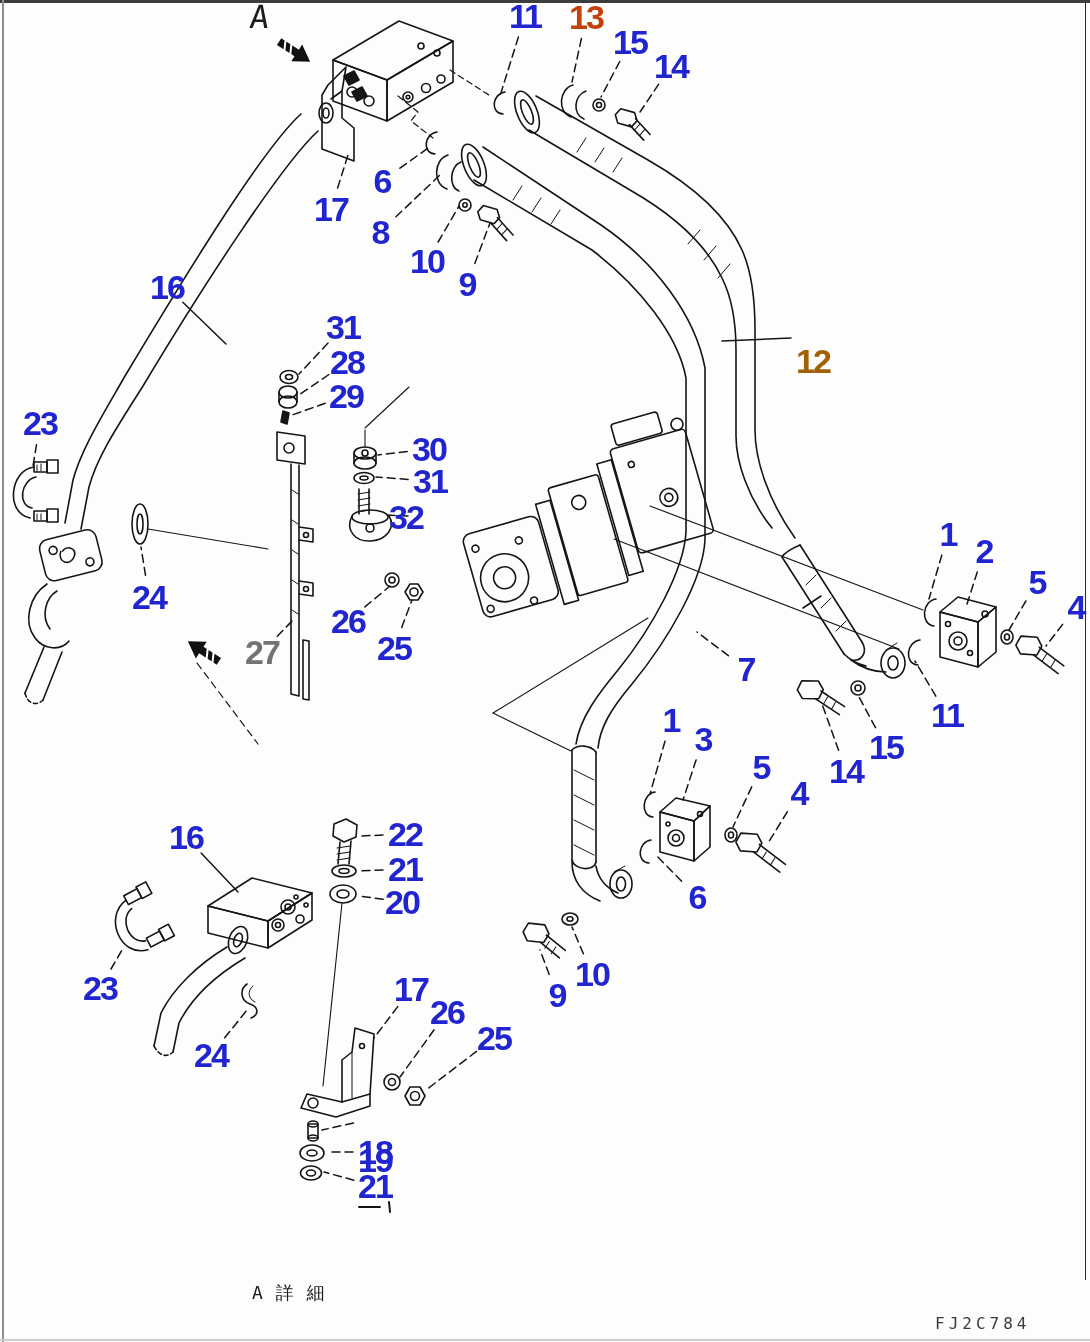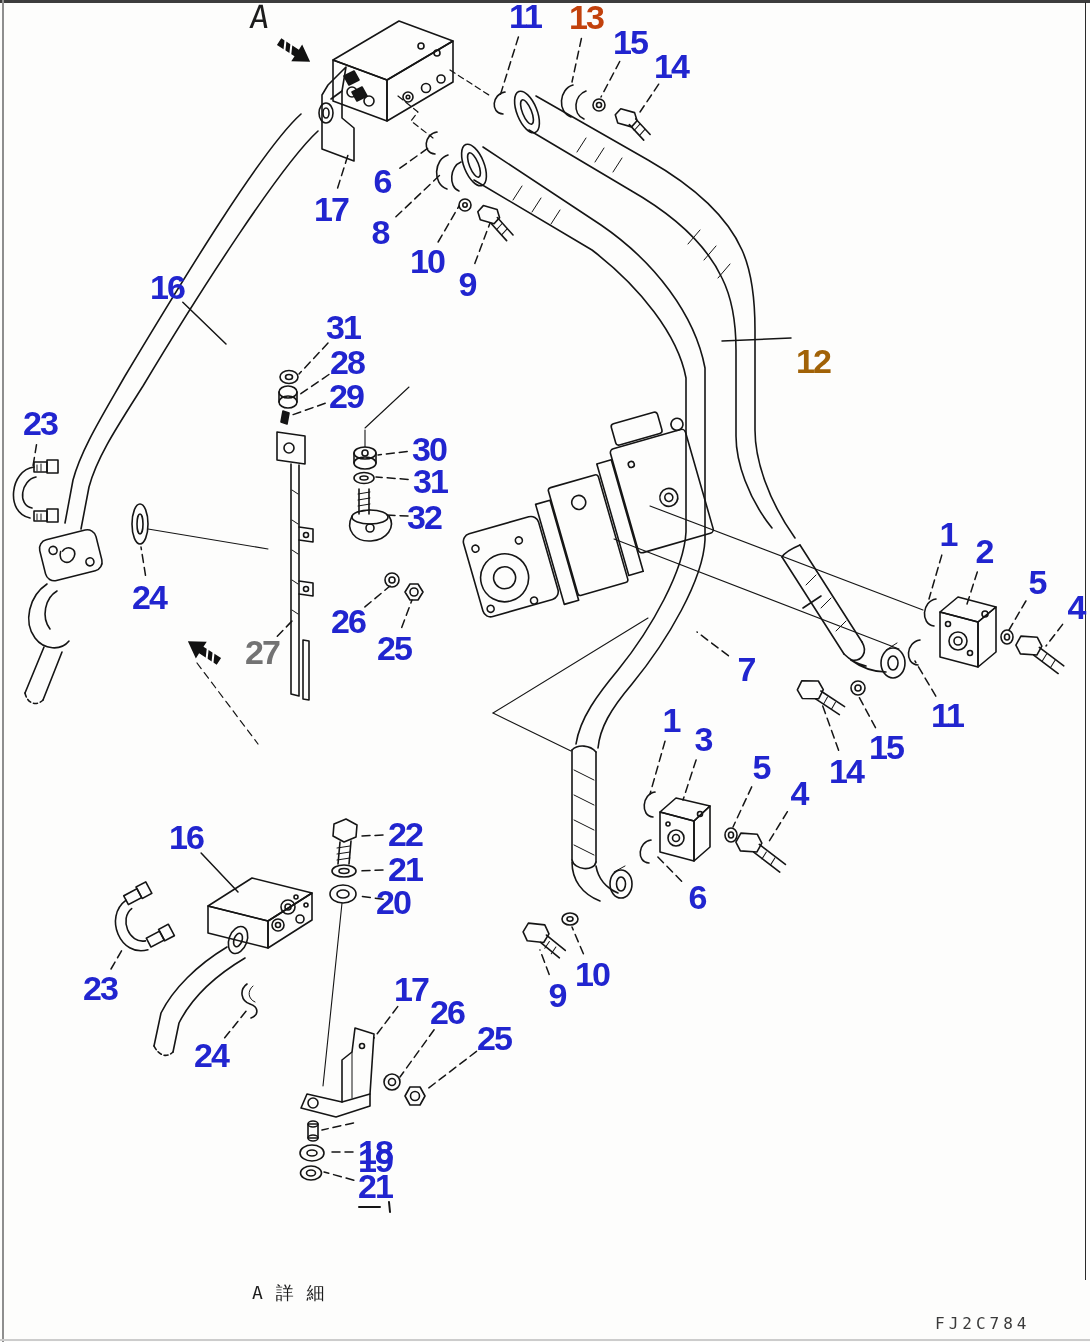--- a/index.html
+++ b/index.html
@@ -432,21 +432,21 @@
     <div class="callout" style="left: 380px; top: 232px; color: rgb(33, 37, 207);">8</div>
     <div class="callout" style="left: 427px; top: 261px; color: rgb(33, 37, 207);">10</div>
     <div class="callout" style="left: 467px; top: 284px; color: rgb(33, 37, 207);">9</div>
     <div class="callout" style="left: 167px; top: 287px; color: rgb(33, 37, 207);">16</div>
     <div class="callout" style="left: 813px; top: 337px; color: #a16207; margin-top: 24px;">12</div>
     <div class="callout" style="left: 343px; top: 327px; color: rgb(33, 37, 207);">31</div>
     <div class="callout" style="left: 347px; top: 362px; color: rgb(33, 37, 207);">28</div>
     <div class="callout" style="left: 346px; top: 396px; color: rgb(33, 37, 207);">29</div>
     <div class="callout" style="left: 429px; top: 449px; color: rgb(33, 37, 207);">30</div>
     <div class="callout" style="left: 430px; top: 481px; color: rgb(33, 37, 207);">31</div>
-    <div class="callout" style="left: 424px; top: 517px; color: rgb(33, 37, 207);">32</div>
+    <div class="callout" style="left: 406px; top: 517px; color: rgb(33, 37, 207);">32</div>
     <div class="callout" style="left: 40px; top: 423px; color: rgb(33, 37, 207);">23</div>
     <div class="callout" style="left: 149px; top: 597px; color: rgb(33, 37, 207);">24</div>
     <div class="callout" style="left: 348px; top: 621px; color: rgb(33, 37, 207);">26</div>
     <div class="callout" style="left: 394px; top: 648px; color: rgb(33, 37, 207);">25</div>
     <div class="callout" style="left: 262px; top: 652px; color: #737373; text-align: center;">27</div>
     <div class="callout" style="left: 746px; top: 669px; color: rgb(33, 37, 207);">7</div>
     <div class="callout" style="left: 948px; top: 534px; color: rgb(33, 37, 207);">1</div>
     <div class="callout" style="left: 984px; top: 551px; color: rgb(33, 37, 207);">2</div>
     <div class="callout" style="left: 1037px; top: 582px; color: rgb(33, 37, 207);">5</div>
     <div class="callout" style="left: 1076px; top: 607px; color: rgb(33, 37, 207);">4</div>
@@ -456,21 +456,21 @@
     <div class="callout" style="left: 671px; top: 720px; color: rgb(33, 37, 207);">1</div>
     <div class="callout" style="left: 703px; top: 739px; color: rgb(33, 37, 207);">3</div>
     <div class="callout" style="left: 761px; top: 767px; color: rgb(33, 37, 207);">5</div>
     <div class="callout" style="left: 799px; top: 793px; color: rgb(33, 37, 207);">4</div>
     <div class="callout" style="left: 697px; top: 897px; color: rgb(33, 37, 207);">6</div>
     <div class="callout" style="left: 592px; top: 974px; color: rgb(33, 37, 207);">10</div>
     <div class="callout" style="left: 557px; top: 995px; color: rgb(33, 37, 207);">9</div>
     <div class="callout" style="left: 186px; top: 837px; color: rgb(33, 37, 207);">16</div>
     <div class="callout" style="left: 405px; top: 834px; color: rgb(33, 37, 207);">22</div>
     <div class="callout" style="left: 405px; top: 869px; color: rgb(33, 37, 207);">21</div>
-    <div class="callout" style="left: 393px; top: 902px; color: rgb(33, 37, 207);">20</div>
+    <div class="callout" style="left: 402px; top: 902px; color: rgb(33, 37, 207);">20</div>
     <div class="callout" style="left: 100px; top: 988px; color: rgb(33, 37, 207);">23</div>
     <div class="callout" style="left: 211px; top: 1055px; color: rgb(33, 37, 207);">24</div>
     <div class="callout" style="left: 411px; top: 989px; color: rgb(33, 37, 207);">17</div>
     <div class="callout" style="left: 447px; top: 1012px; color: rgb(33, 37, 207);">26</div>
     <div class="callout" style="left: 494px; top: 1038px; color: rgb(33, 37, 207);">25</div>
     <div class="callout" style="left: 375px; top: 1160px; color: rgb(33, 37, 207);">19</div>
     <div class="callout" style="left: 375px; top: 1152px; color: rgb(33, 37, 207);">18</div>
     <div class="callout" style="left: 375px; top: 1186px; color: rgb(33, 37, 207);">21</div>
   </div>
 

